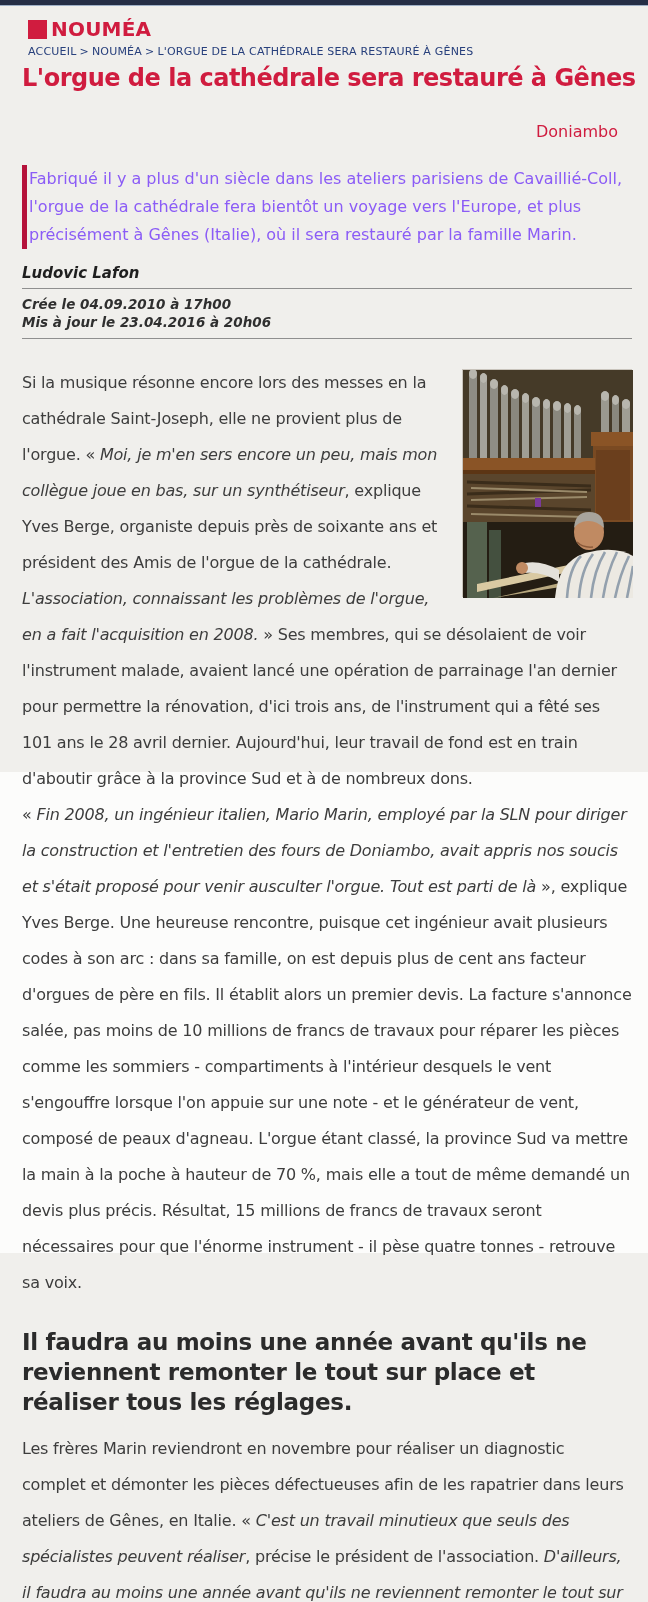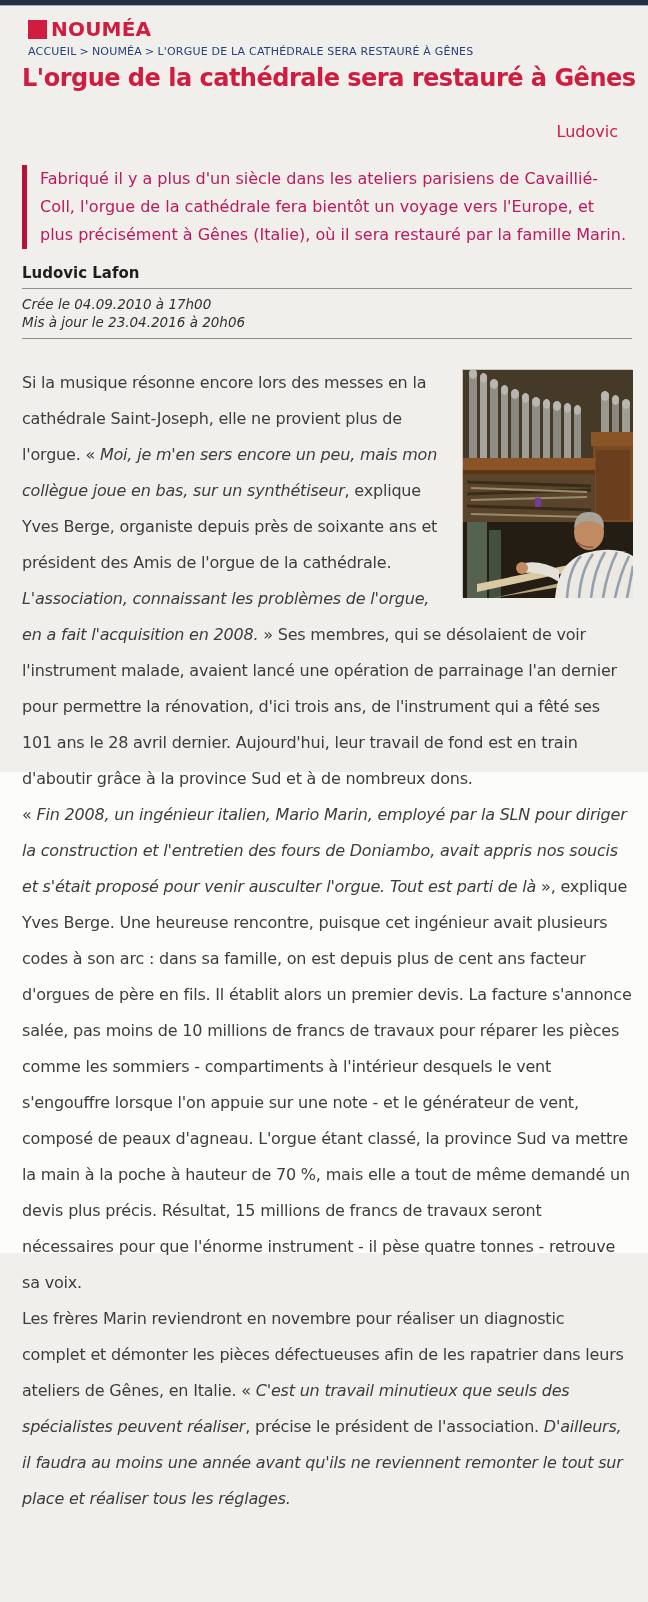--- a/index.html
+++ b/index.html
@@ -37,30 +37,30 @@
   .article-title{
     font-size:24px;font-weight:bold;color:var(--accent);
     letter-spacing:-0.5px;white-space:nowrap;margin:6px 0 0 0;
   }
   .print-row{text-align:right;margin:30px 14px 0 0;}
   .print-link{color:var(--accent);font-size:16px;text-decoration:none;cursor:pointer;}
 
   .chapo{
     margin-top:24px;
     border-left:5px solid #b5123a;
-    padding-left:13px;
-    color:#be185d;
+    padding-left:2px;
+    color:#8b5cf6;
     font-size:16px;
     line-height:28px;
     max-width:612px;
   }
 
-  .byline{margin-top:15px;font-size:15px;font-weight:bold;color:#1f1f1f;}
+  .byline{margin-top:15px;font-size:15px;font-weight:bold;font-style:italic;color:#1f1f1f;}
   hr.rule{border:none;border-top:1px solid #8f8f8f;margin:6px 0 0 0;}
-  .meta{margin-top:6px;font-size:13.5px;font-weight:normal;font-style:italic;color:#2f2f2f;line-height:18px;}
+  .meta{margin-top:6px;font-size:13.5px;font-weight:bold;font-style:italic;color:#2f2f2f;line-height:18px;}
   .meta + hr.rule{margin-top:7px;}
 
   .article-body{margin-top:26px;font-size:16px;line-height:36px;letter-spacing:-0.2px;color:var(--bodytext);}
   .article-photo{
     float:right;
     width:170px;height:228px;
     margin:4px 0 10px 14px;
     border:1px solid #c9c4bc;
     background:#6e4420;
   }
@@ -84,21 +84,21 @@
     <div class="section-head">
       <span class="red-square"></span>
       <span class="section-title">NOUMÉA</span>
     </div>
 
     <nav class="breadcrumb" id="breadcrumb"><span class="bc-item">ACCUEIL</span><span class="bc-sep">&gt;</span><span class="bc-item">NOUMÉA</span><span class="bc-sep">&gt;</span><span class="bc-item">L'ORGUE DE LA CATHÉDRALE SERA RESTAURÉ À GÊNES</span></nav>
 
     <div class="article-title">L'orgue de la cathédrale sera restauré à Gênes</div>
 
     <div class="print-row">
-      <span class="print-link">Ludovic</span>
+      <span class="print-link">Doniambo</span>
     </div>
 
     <div class="chapo">Fabriqué il y a plus d'un siècle dans les ateliers parisiens de Cavaillié-Coll, l'orgue de la cathédrale fera bientôt un voyage vers l'Europe, et plus précisément à Gênes (Italie), où il sera restauré par la famille Marin.</div>
 
     <div class="byline">Ludovic Lafon</div>
     <hr class="rule">
     <div class="meta">
       <div>Crée le 04.09.2010 à 17h00</div>
       <div>Mis à jour le 23.04.2016 à 20h06</div>
     </div>
@@ -199,19 +199,20 @@
         <path d="M111,158 Q112,142 126,142 Q141,142 141,158 Q133,150 124,151 Q115,152 111,158 Z" fill="#a8a49c"></path>
         <path d="M114,172 Q120,178 130,177" stroke="#8a5a3a" stroke-width="1.5" fill="none"></path>
       </svg>
     </figure>
 
     <div id="paras-before">
         <p class="body-para"><span>Si la musique résonne encore lors des messes en la cathédrale Saint-Joseph, elle ne provient plus de l'orgue. « </span><span class="it">Moi, je m'en sers encore un peu, mais mon collègue joue en bas, sur un synthétiseur</span><span>, explique Yves Berge, organiste depuis près de soixante ans et président des Amis de l'orgue de la cathédrale. </span><span class="it">L'association, connaissant les problèmes de l'orgue, en a fait l'acquisition en 2008.</span><span> » Ses membres, qui se désolaient de voir l'instrument malade, avaient lancé une opération de parrainage l'an dernier pour permettre la rénovation, d'ici trois ans, de l'instrument qui a fêté ses 101 ans le 28 avril dernier. Aujourd'hui, leur travail de fond est en train d'aboutir grâce à la province Sud et à de nombreux dons.</span></p>
         <p class="body-para"><span>« </span><span class="it">Fin 2008, un ingénieur italien, Mario Marin, employé par la SLN pour diriger la construction et l'entretien des fours de Doniambo, avait appris nos soucis et s'était proposé pour venir ausculter l'orgue. Tout est parti de là</span><span> », explique Yves Berge. Une heureuse rencontre, puisque cet ingénieur avait plusieurs codes à son arc : dans sa famille, on est depuis plus de cent ans facteur d'orgues de père en fils. Il établit  alors un premier devis. La facture s'annonce salée, pas moins de 10 millions de francs de travaux pour réparer les pièces comme les sommiers - compartiments à l'intérieur desquels le vent s'engouffre lorsque l'on appuie sur une note  - et le générateur de vent, composé de peaux d'agneau. L'orgue étant classé, la province Sud va mettre la main à la poche à hauteur de 70 %, mais elle a tout de même demandé un devis plus précis. Résultat, 15 millions de francs de travaux seront nécessaires pour que l'énorme instrument - il pèse quatre tonnes - retrouve sa voix.</span></p>
       </div>
 
+    <h2 class="subheading">Il faudra au moins une année avant qu'ils ne reviennent remonter le tout sur place et réaliser tous les réglages.</h2>
 
     <div id="paras-after">
         <p class="body-para"><span>Les frères Marin reviendront en novembre pour réaliser un diagnostic complet et démonter les pièces défectueuses afin de les rapatrier dans leurs ateliers de Gênes, en Italie. « </span><span class="it">C'est un travail minutieux que seuls des spécialistes peuvent réaliser</span><span>, précise le président de l'association. </span><span class="it">D'ailleurs, il faudra au moins une année avant qu'ils ne reviennent remonter le tout sur place et réaliser tous les réglages.</span></p>
       </div>
 
   </main>
 </div>
 
 </body></html>

